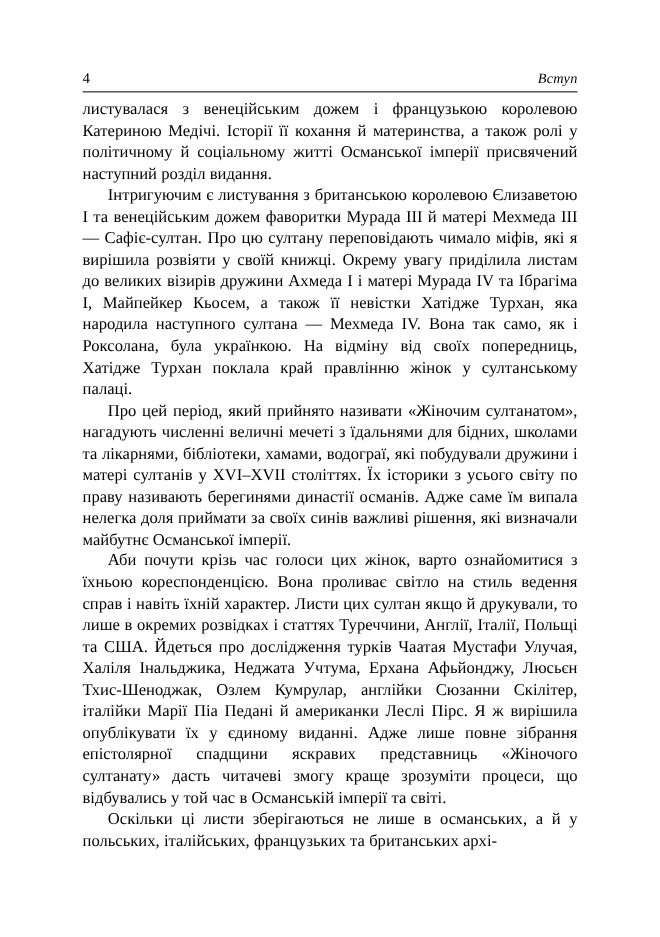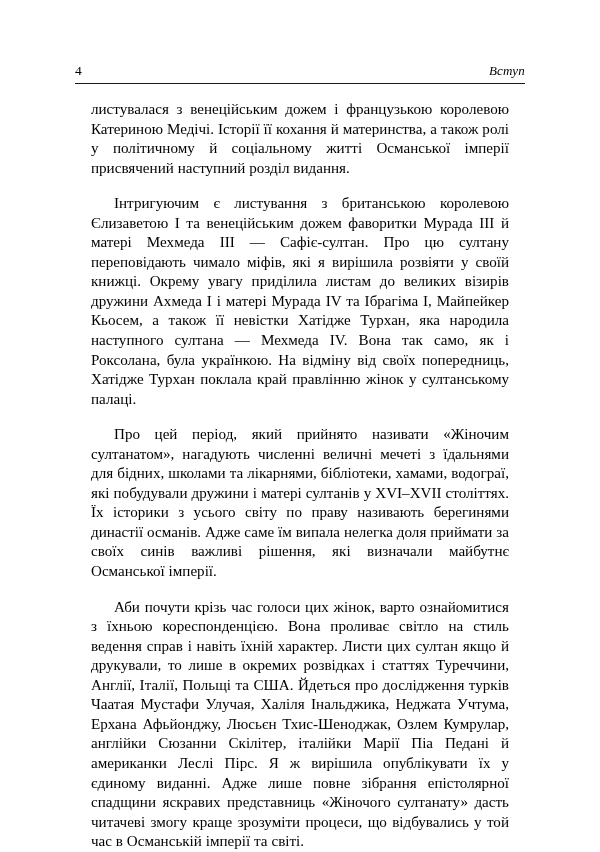--- a/index.html
+++ b/index.html
@@ -47,21 +47,21 @@
   .head-rule {
     width: 450px;
     height: 0;
     border-top: 1.1px solid #1a1a1a;
     margin-top: 1px;
   }
   .body-text {
     margin-top: 7px;
   }
   .body-text p {
-    margin: 16px;
+    margin: 0;
     text-align: justify;
     text-justify: inter-word;
     font-size: 15.1px;
     line-height: 19.55px;
     text-indent: 23px;
     hyphens: manual;
     word-spacing: 0.1px;
   }
   .body-text p.no-indent {
     text-indent: 0;
@@ -77,16 +77,17 @@
       <span class="folio">4</span>
       <span class="head-title">Вступ</span>
     </div>
     <div class="head-rule"></div>
 
     <div class="body-text">
       <p class="no-indent">листувалася з венеційським дожем і французькою королевою Катериною Медічі. Історії її кохання й материнства, а також ролі у політичному й соціальному житті Османської імперії присвячений наступний розділ видання.</p>
       <p>Інтригуючим є листування з британською королевою Єлизаветою I та венеційським дожем фаворитки Мурада III й матері Мехмеда III — Сафіє-султан. Про цю султану переповідають чимало міфів, які я вирішила розвіяти у своїй книжці. Окрему увагу приділила листам до великих візирів дружини Ахмеда I і матері Мурада IV та Ібрагіма I, Майпейкер Кьосем, а також її невістки Хатідже Турхан, яка народила наступного султана — Мехмеда IV. Вона так само, як і Роксолана, була українкою. На відміну від своїх попередниць, Хатідже Турхан поклала край правлінню жінок у султанському палаці.</p>
       <p>Про цей період, який прийнято називати «Жіночим султанатом», нагадують численні величні мечеті з їдальнями для бідних, школами та лікарнями, бібліотеки, хамами, водограї, які побудували дружини і матері султанів у XVI–XVII століттях. Їх історики з усього світу по праву називають берегинями династії османів. Адже саме їм випала нелегка доля приймати за своїх синів важливі рішення, які визначали майбутнє Османської імперії.</p>
       <p>Аби почути крізь час голоси цих жінок, варто ознайомитися з їхньою кореспонденцією. Вона проливає світло на стиль ведення справ і навіть їхній характер. Листи цих султан якщо й друкували, то лише в окремих розвідках і статтях Туреччини, Англії, Італії, Польщі та США. Йдеться про дослідження турків Чаатая Мустафи Улучая, Халіля Інальджика, Неджата Учтума, Ерхана Афьйонджу, Люсьєн Тхис-Шеноджак, Озлем Кумрулар, англійки Сюзанни Скілітер, італійки Марії Піа Педані й американки Леслі Пірс. Я ж вирішила опублікувати їх у єдиному виданні. Адже лише повне зібрання епістолярної спадщини яскравих представниць «Жіночого султанату» дасть читачеві змогу краще зрозуміти процеси, що відбувались у той час в Османській імперії та світі.</p>
+      <p>Оскільки ці листи зберігаються не лише в османських, а й у польських, італійських, французьких та британських архі-</p>
     </div>
 
   </div>
 </div>
 
 </body></html>

